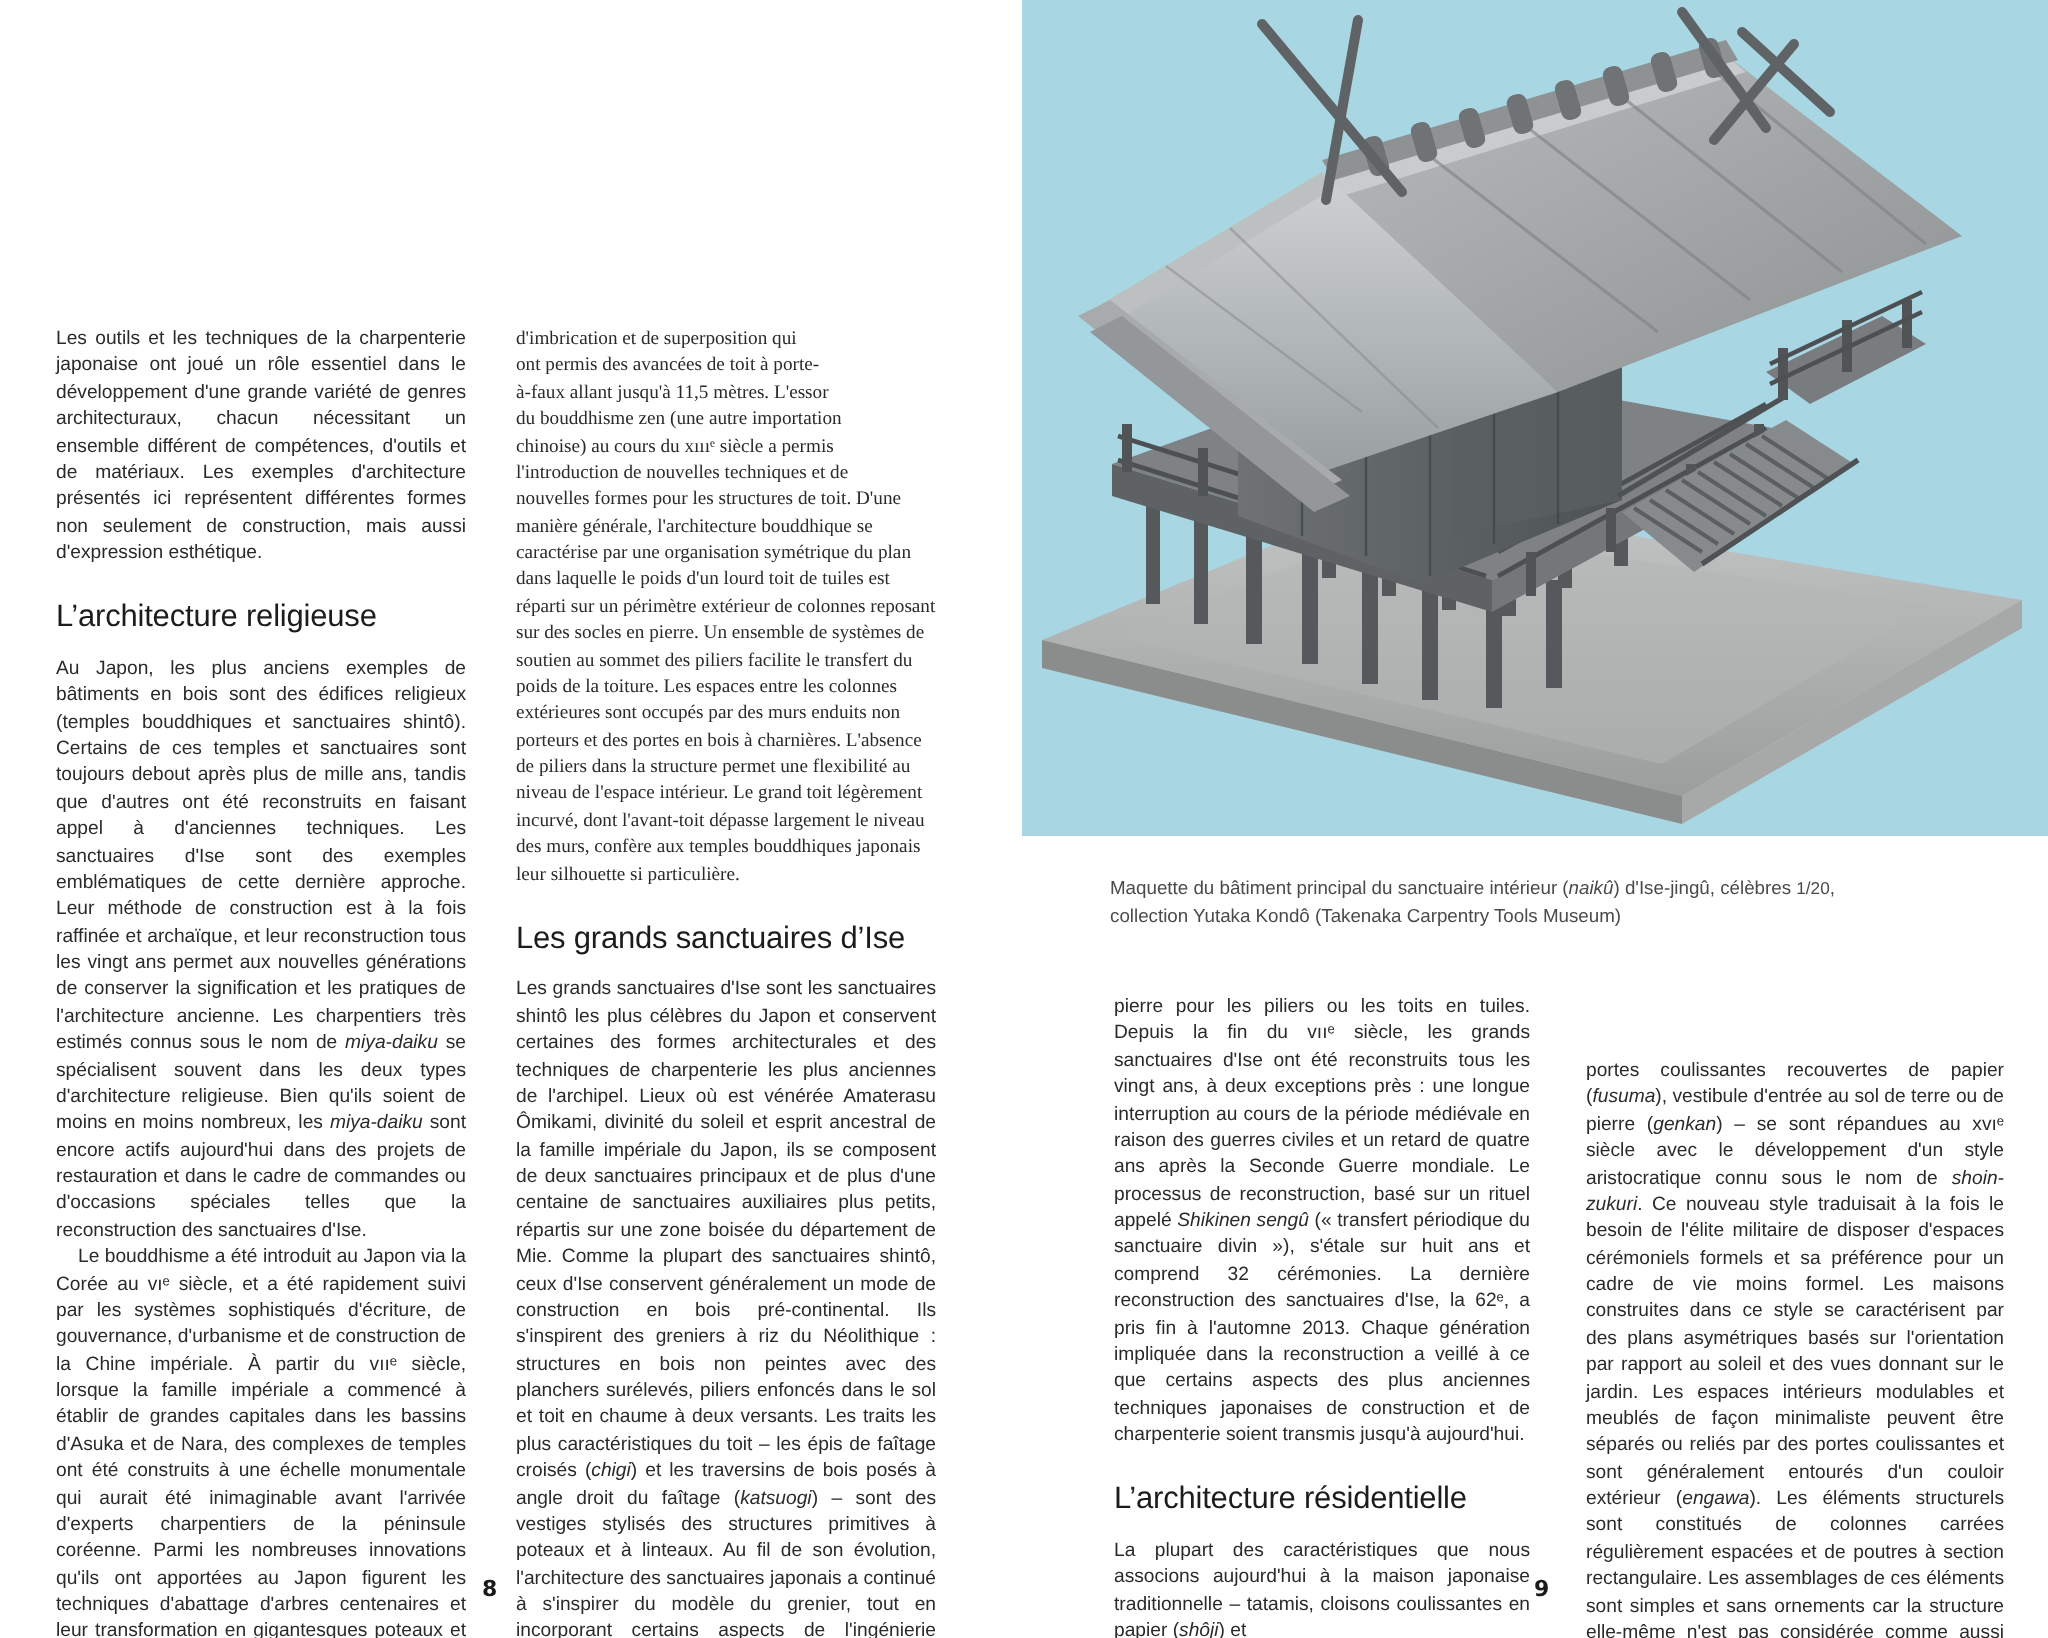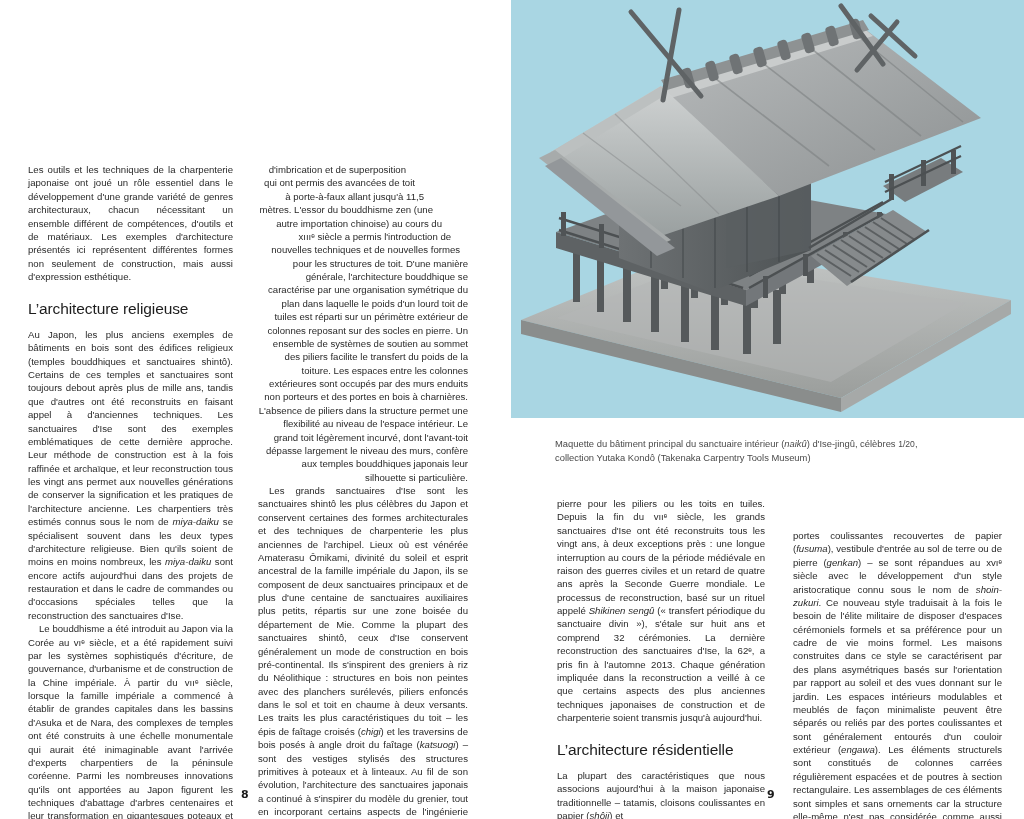--- a/index.html
+++ b/index.html
@@ -86,21 +86,21 @@
   .wedge-left {
     float: left; width: 62px; height: 92px;
     shape-outside: polygon(62px 0, 62px 0, 0 100%);
     -webkit-shape-outside: polygon(62px 0, 62px 0, 0 100%);
   }
   .wedge-right {
     float: right; width: 62px; height: 92px;
     shape-outside: polygon(0 0, 62px 0, 62px 100%);
   }
 
-  .col2 .tapered-top { text-align: right; }
+  .col2 .tapered-top { text-align: left; font-family: Liberation Serif, serif; }
 
   
   .folio {
     position: absolute;
     font-family: "DejaVu Sans", sans-serif;
     font-weight: 900;
     font-size: 11px;
     color: #1a1a1a;
   }
   .folio.left { left: 241px; top: 788px; }
@@ -272,20 +272,21 @@
     <p>Les outils et les techniques de la charpenterie japonaise ont joué un rôle essentiel dans le développement d'une grande variété de genres architecturaux, chacun nécessitant un ensemble différent de compétences, d'outils et de matériaux. Les exemples d'architecture présentés ici représentent différentes formes non seulement de construction, mais aussi d'expression esthétique.</p>
     <h2 class="sec first">L’architecture religieuse</h2>
     <p><span>Au Japon, les plus anciens exemples de bâtiments en bois sont des édifices religieux (temples bouddhiques et sanctuaires shintô). Certains de ces temples et sanctuaires sont toujours debout après plus de mille ans, tandis que d'autres ont été reconstruits en faisant appel à d'anciennes techniques. Les sanctuaires d'Ise sont des exemples emblématiques de cette dernière approche. Leur méthode de construction est à la fois raffinée et archaïque, et leur reconstruction tous les vingt ans permet aux nouvelles générations de conserver la signification et les pratiques de l'architecture ancienne. Les charpentiers très estimés connus sous le nom de </span><i>miya-daiku</i><span> se spécialisent souvent dans les deux types d'architecture religieuse. Bien qu'ils soient de moins en moins nombreux, les </span><i>miya-daiku</i><span> sont encore actifs aujourd'hui dans des projets de restauration et dans le cadre de commandes ou d'occasions spéciales telles que la reconstruction des sanctuaires d'Ise.</span></p>
     <p>Le bouddhisme a été introduit au Japon via la Corée au vıᵉ siècle, et a été rapidement suivi par les systèmes sophistiqués d'écriture, de gouvernance, d'urbanisme et de construction de la Chine impériale. À partir du vııᵉ siècle, lorsque la famille impériale a commencé à établir de grandes capitales dans les bassins d'Asuka et de Nara, des complexes de temples ont été construits à une échelle monumentale qui aurait été inimaginable avant l'arrivée d'experts charpentiers de la péninsule coréenne. Parmi les nombreuses innovations qu'ils ont apportées au Japon figurent les techniques d'abattage d'arbres centenaires et leur transformation en gigantesques poteaux et poutres, les techniques d'assemblage de bois solides et résilients capables de résister aux tremblements de terre, et les techniques</p>
   </div>
 
   <div class="col col2">
     <div class="wedge-left"></div>
     <div class="wedge-right"></div>
     <p class="tapered-top">d'imbrication et de superposition qui ont permis des avancées de toit à porte-à-faux allant jusqu'à 11,5 mètres. L'essor du bouddhisme zen (une autre importation chinoise) au cours du xıııᵉ siècle a permis l'introduction de nouvelles techniques et de nouvelles formes pour les structures de toit. D'une manière générale, l'architecture bouddhique se caractérise par une organisation symétrique du plan dans laquelle le poids d'un lourd toit de tuiles est réparti sur un périmètre extérieur de colonnes reposant sur des socles en pierre. Un ensemble de systèmes de soutien au sommet des piliers facilite le transfert du poids de la toiture. Les espaces entre les colonnes extérieures sont occupés par des murs enduits non porteurs et des portes en bois à charnières. L'absence de piliers dans la structure permet une flexibilité au niveau de l'espace intérieur. Le grand toit légèrement incurvé, dont l'avant-toit dépasse largement le niveau des murs, confère aux temples bouddhiques japonais leur silhouette si particulière.</p>
+    <h2 class="sec">Les grands sanctuaires d’Ise</h2>
     <p><span>Les grands sanctuaires d'Ise sont les sanctuaires shintô les plus célèbres du Japon et conservent certaines des formes architecturales et des techniques de charpenterie les plus anciennes de l'archipel. Lieux où est vénérée Amaterasu Ômikami, divinité du soleil et esprit ancestral de la famille impériale du Japon, ils se composent de deux sanctuaires principaux et de plus d'une centaine de sanctuaires auxiliaires plus petits, répartis sur une zone boisée du département de Mie. Comme la plupart des sanctuaires shintô, ceux d'Ise conservent généralement un mode de construction en bois pré-continental. Ils s'inspirent des greniers à riz du Néolithique : structures en bois non peintes avec des planchers surélevés, piliers enfoncés dans le sol et toit en chaume à deux versants. Les traits les plus caractéristiques du toit – les épis de faîtage croisés (</span><i>chigi</i><span>) et les traversins de bois posés à angle droit du faîtage (</span><i>katsuogi</i><span>) – sont des vestiges stylisés des structures primitives à poteaux et à linteaux. Au fil de son évolution, l'architecture des sanctuaires japonais a continué à s'inspirer du modèle du grenier, tout en incorporant certains aspects de l'ingénierie continentale, tels que le bois peint, les socles en</span></p>
   </div>
 
   <div class="col col3">
     <p><span>pierre pour les piliers ou les toits en tuiles. Depuis la fin du vııᵉ siècle, les grands sanctuaires d'Ise ont été reconstruits tous les vingt ans, à deux exceptions près : une longue interruption au cours de la période médiévale en raison des guerres civiles et un retard de quatre ans après la Seconde Guerre mondiale. Le processus de reconstruction, basé sur un rituel appelé </span><i>Shikinen sengû</i><span> (« transfert périodique du sanctuaire divin »), s'étale sur huit ans et comprend 32 cérémonies. La dernière reconstruction des sanctuaires d'Ise, la 62ᵉ, a pris fin à l'automne 2013. Chaque génération impliquée dans la reconstruction a veillé à ce que certains aspects des plus anciennes techniques japonaises de construction et de charpenterie soient transmis jusqu'à aujourd'hui.</span></p>
     <h2 class="sec">L’architecture résidentielle</h2>
     <p><span>La plupart des caractéristiques que nous associons aujourd'hui à la maison japonaise traditionnelle – tatamis, cloisons coulissantes en papier (</span><i>shôji</i><span>) et</span></p>
   </div>
 
   <div class="col col4">

